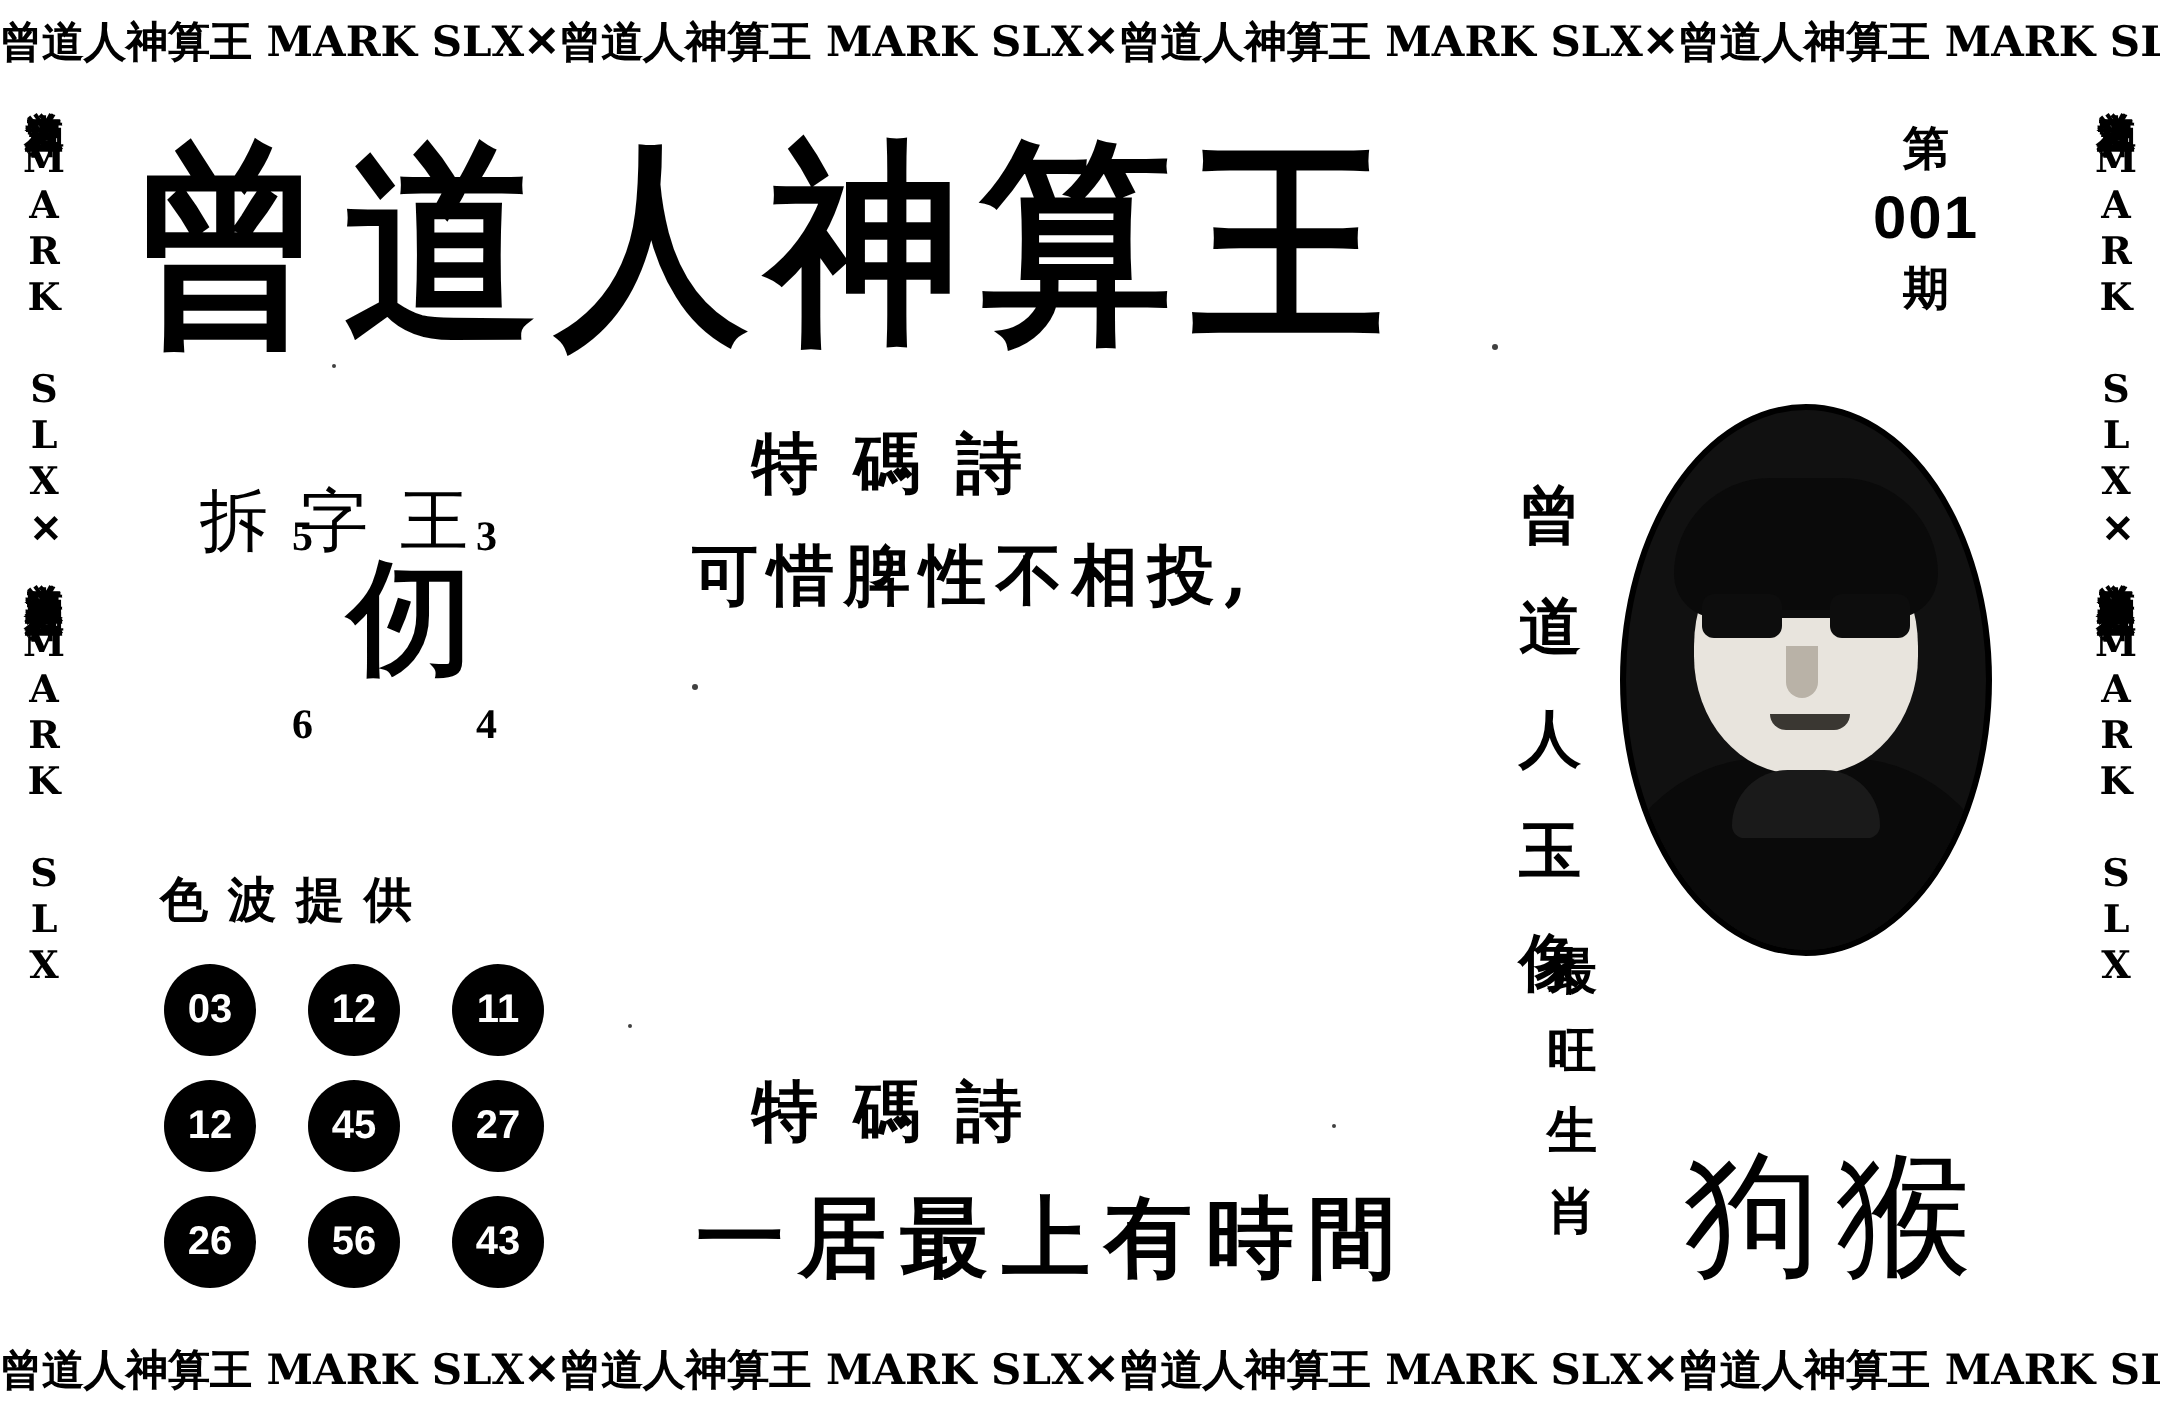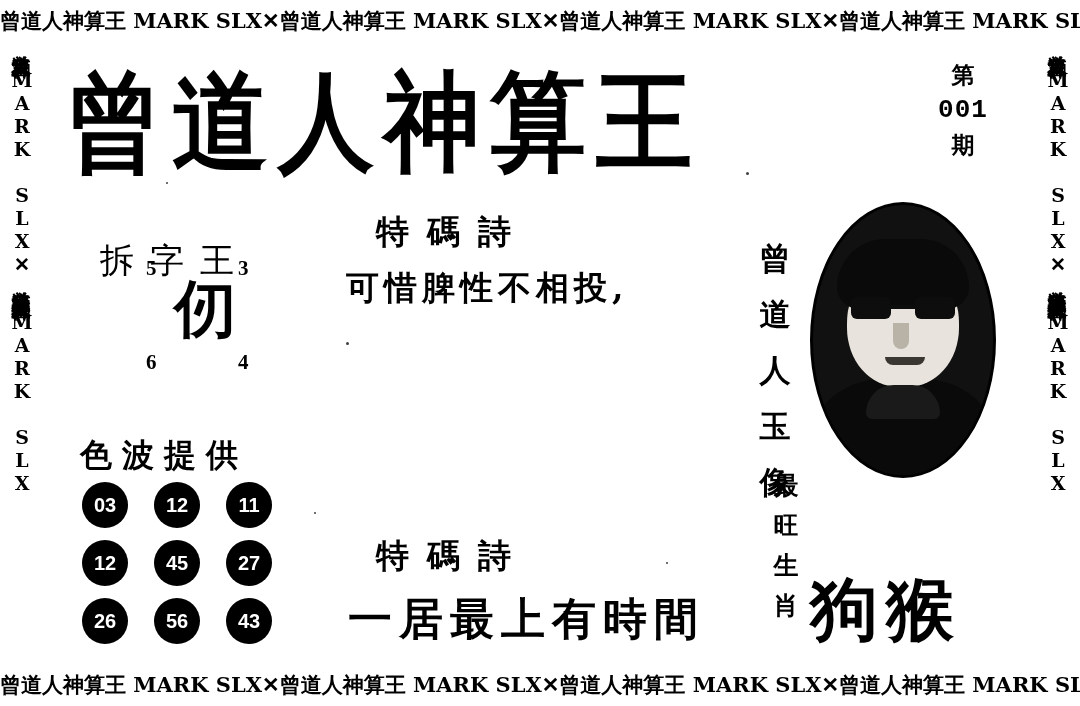--- a/index.html
+++ b/index.html
@@ -85,22 +85,22 @@
 
   .issue {
     position: absolute;
     right: 36px; top: 18px;
     width: 70px;
     text-align: center;
     font-weight: 700;
   }
   .issue .ch { font-size: 23px; line-height: 30px; }
   .issue .num {
-    font-size: 26px; line-height: 40px;
-    font-family: Liberation Mono, monospace;
+    font-size: 30px; line-height: 40px;
+    font-family: Liberation Sans, sans-serif;
     letter-spacing: 1px;
   }
 
   
   .chaizi-title {
     position: absolute;
     left: 54px; top: 168px;
     font-size: 34px;
     font-weight: 400;
     letter-spacing: 16px;
@@ -128,21 +128,21 @@
     width: 90px;
     text-align: center;
     font-size: 62px;
     font-weight: 700;
     line-height: 82px;
   }
 
   .sebo-title {
     position: absolute;
     left: 34px; top: 392px;
-    font-size: 32px;
+    font-size: 24px;
     font-weight: 700;
     letter-spacing: 10px;
     white-space: nowrap;
   }
 
   .balls {
     position: absolute;
     left: 36px; top: 440px;
     width: 230px;
     display: grid;
@@ -299,22 +299,23 @@
     font-weight: 700;
     line-height: 40px;
     text-align: center;
   }
   .zodiac-label span { display: block; }
 
   .zodiac {
     position: absolute;
     right: 40px; bottom: 10px;
     width: 184px;
+    text-align: right;
     font-size: 68px;
-    font-weight: 700;
+    font-weight: 400;
     letter-spacing: 8px;
     line-height: 86px;
     white-space: nowrap;
   }
 
   
   .speck { position: absolute; background: #000; border-radius: 50%; opacity: .75; }
 </style>
 </head>
 <body>

